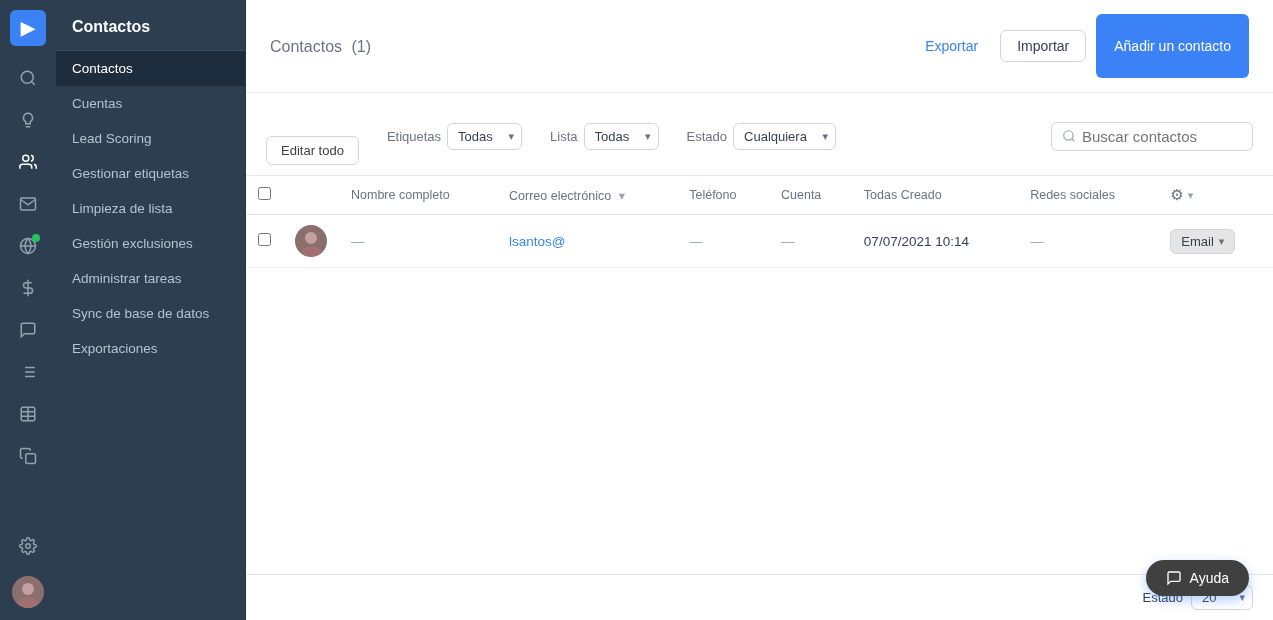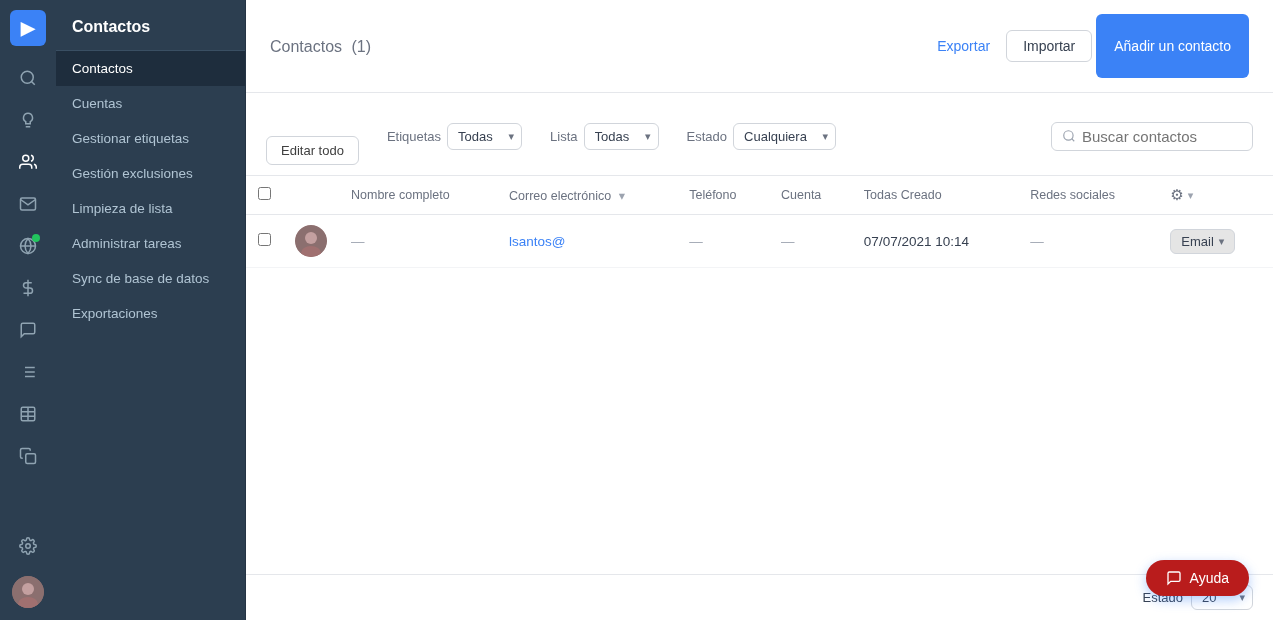--- a/index.html
+++ b/index.html
@@ -81,21 +81,21 @@
       align-items: center;
       justify-content: space-between;
       padding: 14px 24px;
       border-bottom: 1px solid #e5e7eb;
       background: #fff;
     }
     .topbar-title {
       font-size: 18px; font-weight: 600; color: #1f2937;
     }
     .topbar-title span { color: #6b7280; font-weight: 400; font-size: 16px; }
-    .topbar-actions { display: flex; align-items: center; gap: 4px; }
+    .topbar-actions { display: flex; align-items: center; gap: 10px; }
     .btn-export {
       background: none; border: none; color: #3b82f6; font-size: 14px; cursor: pointer; padding: 6px 12px;
     }
     .btn-import {
       background: #fff; border: 1.5px solid #d1d5db; color: #374151;
       padding: 7px 16px; border-radius: 6px; font-size: 14px; cursor: pointer;
     }
     .btn-add {
       background: #3b82f6; border: none; color: #fff;
       padding: 24px 18px; border-radius: 6px; font-size: 14px; cursor: pointer; font-weight: 500;
@@ -177,21 +177,21 @@
       padding: 4px 28px 4px 10px; border-radius: 6px; font-size: 13px;
       appearance: none; cursor: pointer; color: #374151;
     }
     .rows-select-wrapper::after {
       content: '▾'; position: absolute; right: 8px; pointer-events: none; color: #6b7280; font-size: 11px;
     }
 
     
     .help-btn {
       position: fixed; bottom: 24px; right: 24px;
-      background: #b91c1c; color: #fff; border: none; border-radius: 24px;
+      background: #404040; color: #fff; border: none; border-radius: 24px;
       padding: 10px 20px; font-size: 14px; cursor: pointer;
       display: flex; align-items: center; gap: 8px;
       box-shadow: 0 4px 12px rgba(59,130,246,0.4);
     }
 
     .gear-icon { font-size: 15px; color: #6b7280; cursor: pointer; }
     .col-settings { display: flex; align-items: center; gap: 4px; }
     
     input[type="checkbox"] { cursor: pointer; }
   </style>
@@ -281,23 +281,24 @@
         <ellipse cx="16" cy="28" rx="10" ry="7" fill="#a07070"></ellipse>
       </svg>
     </div>
   </div>
 </div>
 
 <div class="sidebar">
   <div class="sidebar-header">Contactos</div>
   <div class="sidebar-item active">Contactos</div>
   <div class="sidebar-item">Cuentas</div>
+  <div class="sidebar-item">Lead Scoring</div>
   <div class="sidebar-item">Gestionar etiquetas</div>
+  <div class="sidebar-item">Limpieza de lista</div>
   <div class="sidebar-item">Gestión exclusiones</div>
-  <div class="sidebar-item">Limpieza de lista</div>
   <div class="sidebar-item">Administrar tareas</div>
   <div class="sidebar-item">Sync de base de datos</div>
   <div class="sidebar-item">Exportaciones</div>
 </div>
 
 <div class="main">
 
   <div class="topbar">
     <div class="topbar-title">
       <span>Contactos</span>&nbsp;<span style="color: rgb(107, 114, 128); font-weight: 400; font-size: 16px;"> (1)</span>

